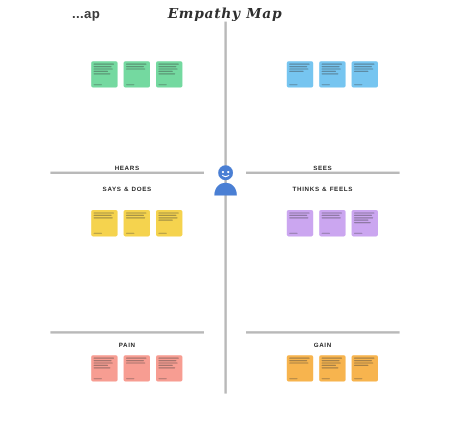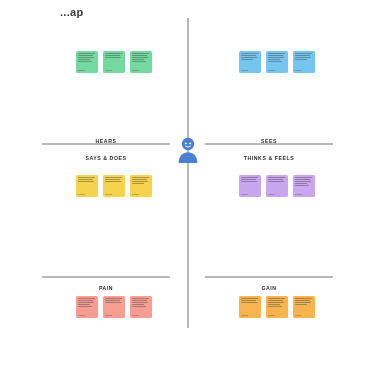--- a/index.html
+++ b/index.html
@@ -121,20 +121,21 @@
     background: rgba(60,60,60,0.30);
   }
 </style>
 </head>
 <body>
 
 <div id="board">
 
   <div class="clipped-label">...ap</div>
 
+  <div class="board-title">Empathy Map</div>
 
   <div class="v-line"></div>
   <div class="h-line hl-top-left"></div>
   <div class="h-line hl-top-right"></div>
   <div class="h-line hl-bot-left"></div>
   <div class="h-line hl-bot-right"></div>
 
   <div class="avatar">
     <svg width="26" height="28" viewBox="0 0 26 28" xmlns="http://www.w3.org/2000/svg">
       <circle cx="13" cy="8" r="6.2" fill="#4a7fd4"></circle>

